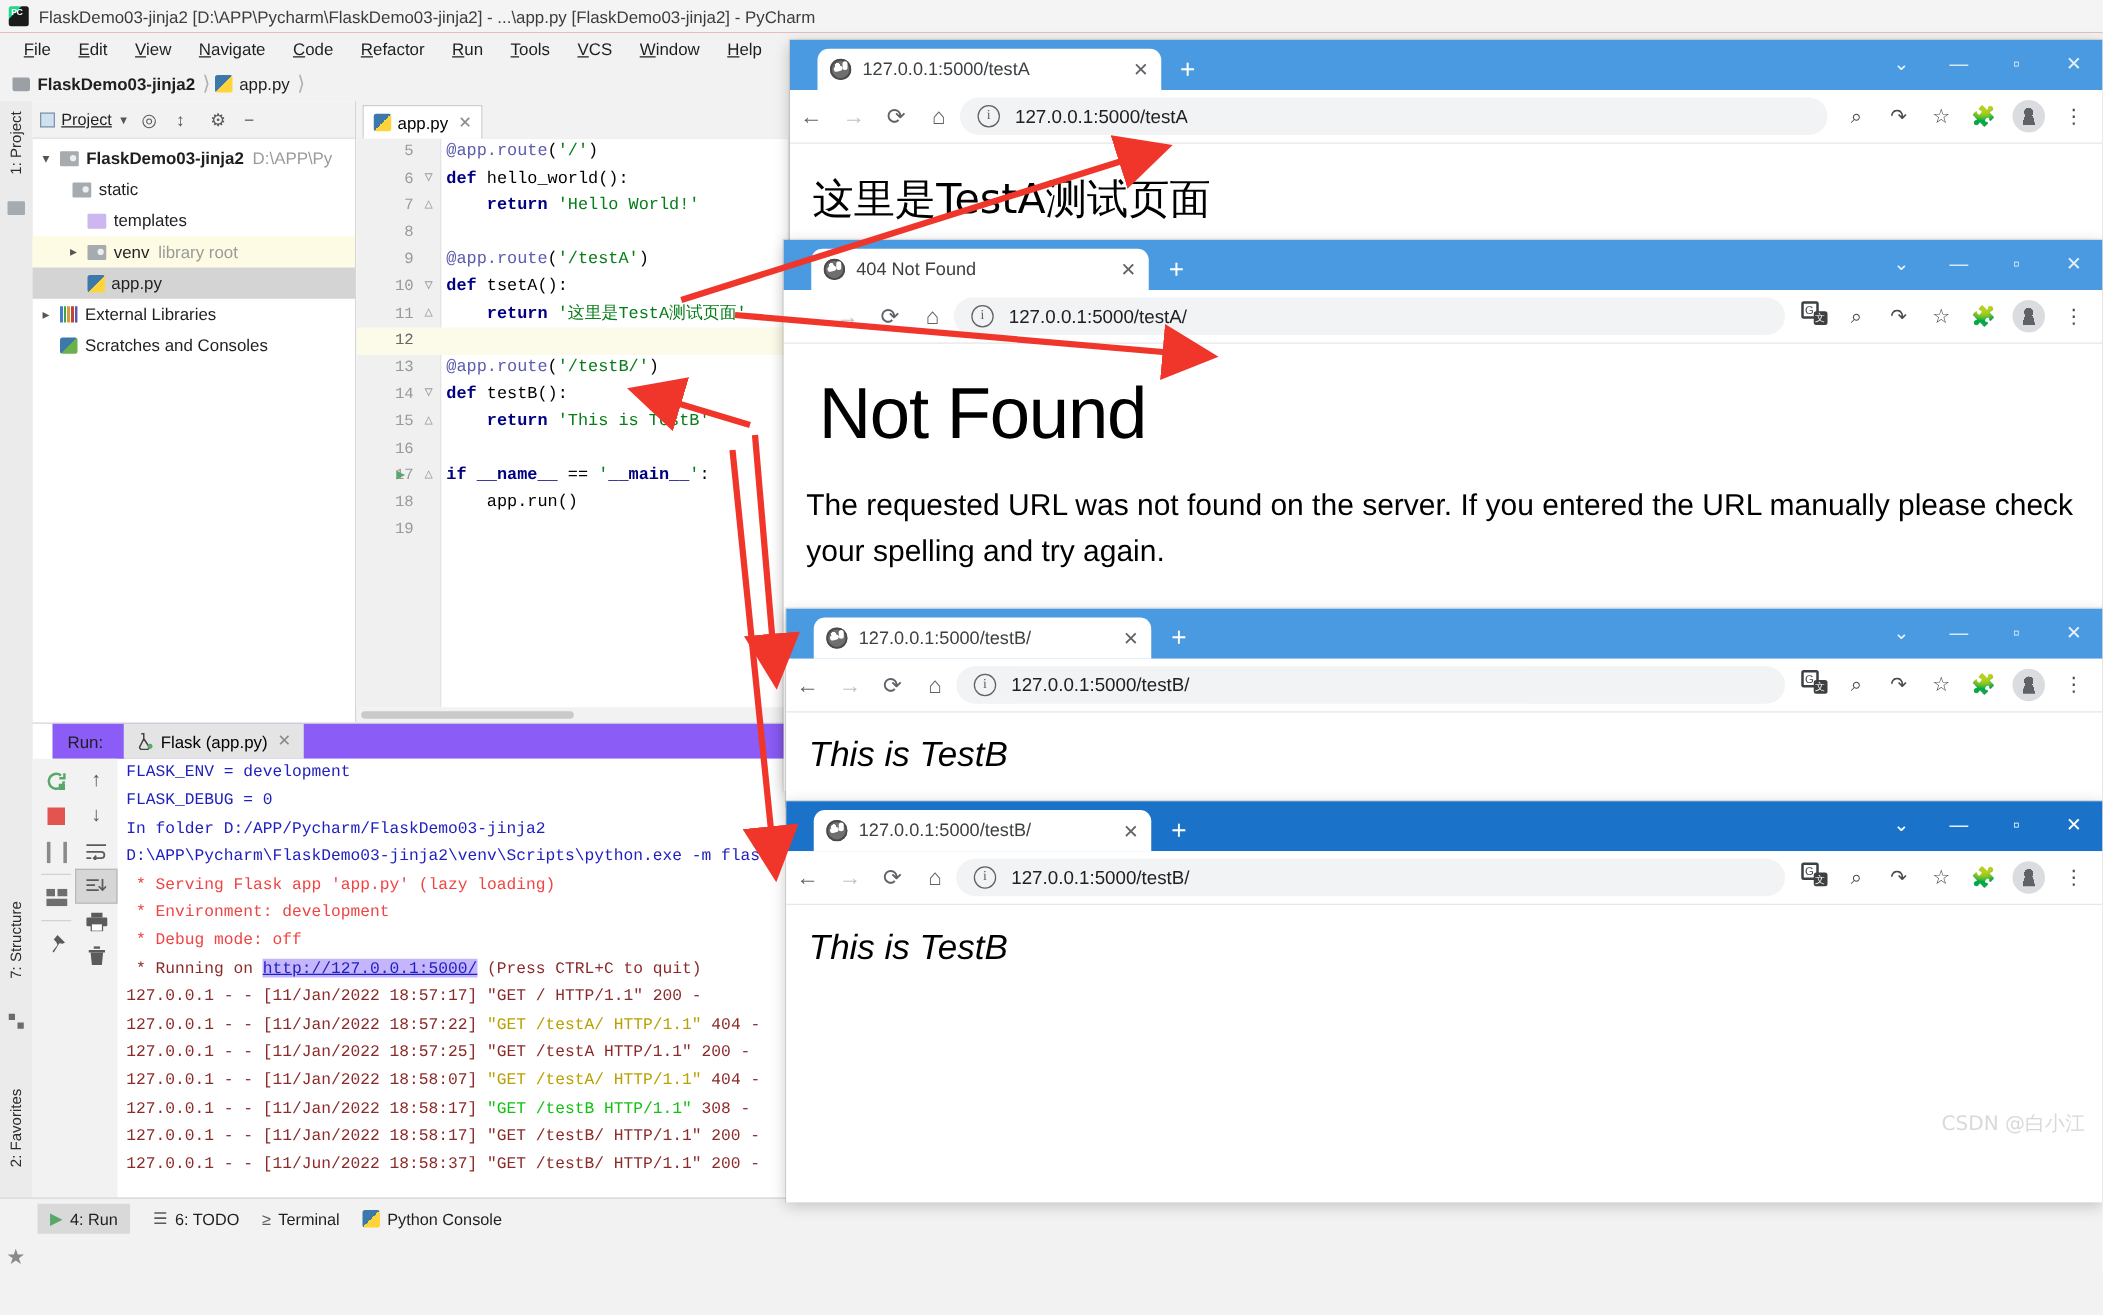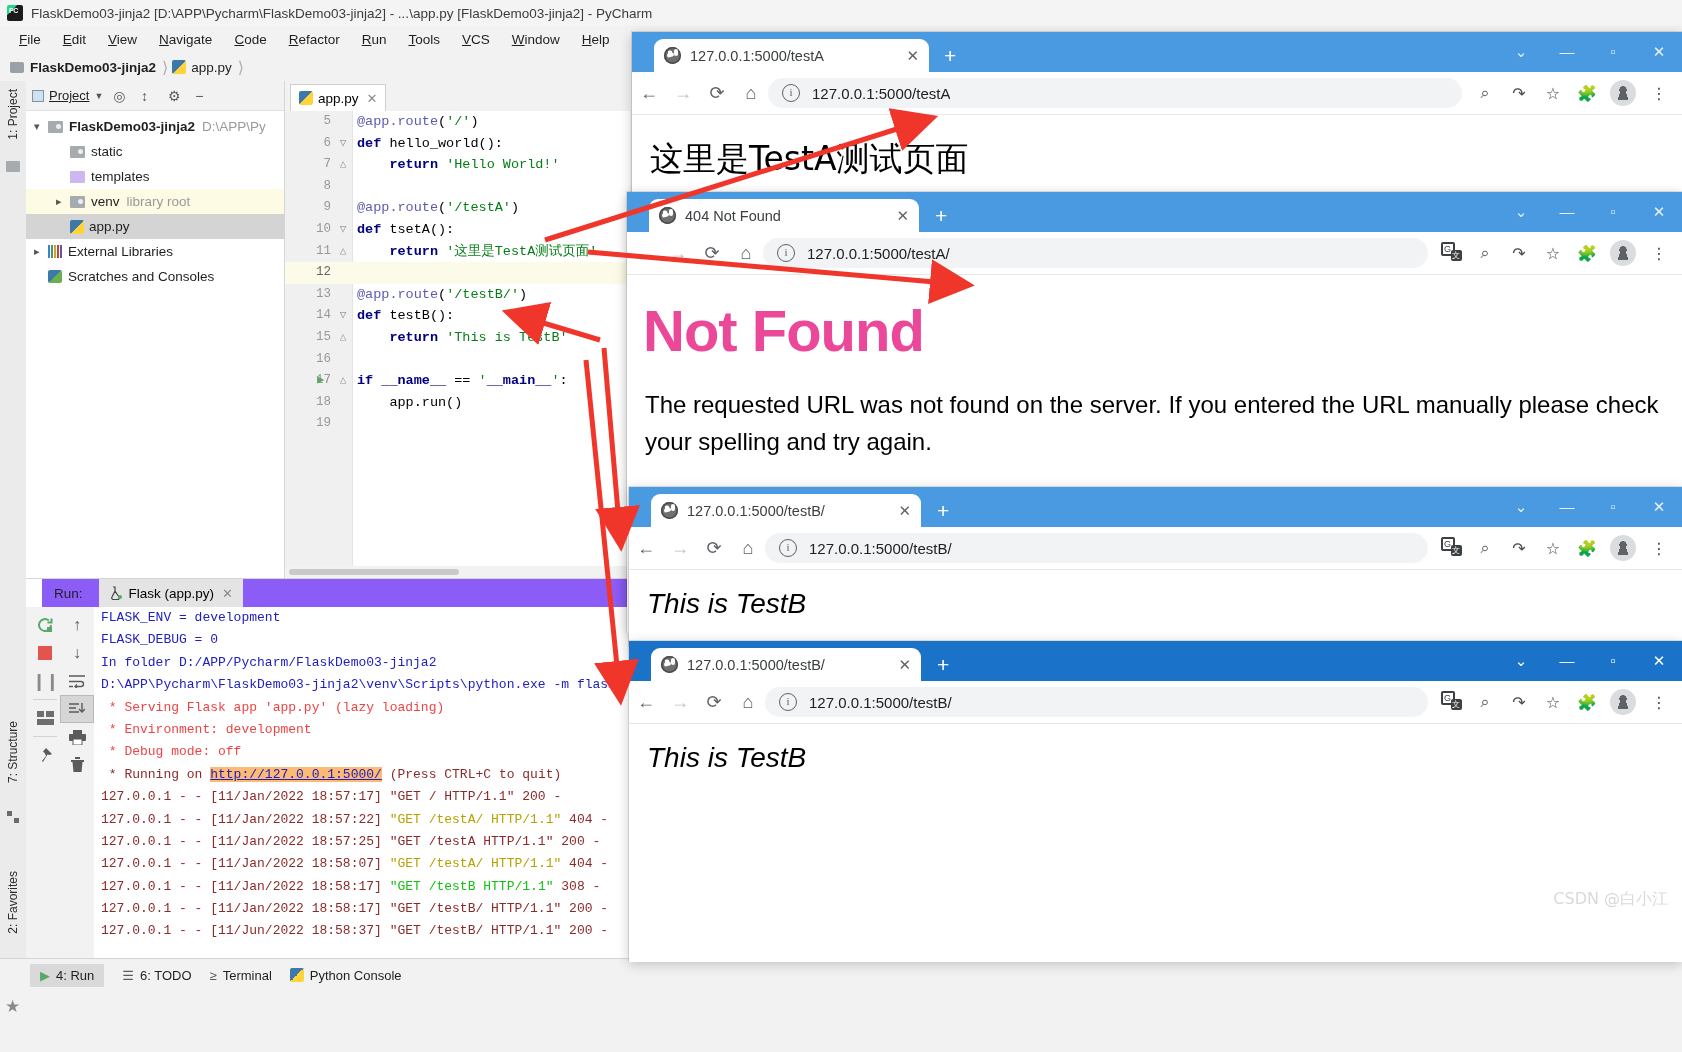--- a/index.html
+++ b/index.html
@@ -89,21 +89,21 @@
   .rt-col{position:absolute;top:4px;width:34px;}
   .rt-btn{width:34px;height:28px;display:flex;align-items:center;justify-content:center;}
   .console{position:absolute;left:75px;top:28px;width:535px;height:352px;background:#fff;overflow:hidden;
      font-family:"Liberation Mono","DejaVu Sans Mono",monospace;font-size:13px;}
   .cl{height:22.4px;line-height:22.4px;white-space:pre;}
   .c-blue{color:#2020c0;}
   .c-black{color:#ef4444;}
   .c-dark{color:#8c2a2a;}
   .c-olive{color:#b8a100;}
   .c-green{color:#13c113;}
-  .lnk{color:#2020c0;text-decoration:underline;background:#fdba74;}
+  .lnk{color:#2020c0;text-decoration:underline;background:#c4b5fd;}
 
   .statusbar{position:absolute;left:0;top:958px;width:1682px;height:32px;background:#f2f2f2;border-top:1px solid #d6d6d6;display:flex;align-items:center;}
   .sb-item{display:flex;align-items:center;font-size:13px;color:#1f1f1f;margin-left:18px;}
   .sb-item.active{background:#d9d9d9;padding:4px 10px;margin-left:30px;}
   .sb-ico{margin-right:6px;display:inline-block;}
 
   
   .brw{position:absolute;background:#fff;box-shadow:0 0 0 1px rgba(0,0,0,.10), 0 3px 12px rgba(0,0,0,.22);}
   .brw-top{height:40px;position:relative;}
   .brw-top.light{background:#4a9ae1;}
@@ -126,21 +126,21 @@
   .omni .info{width:16px;height:16px;border-radius:50%;border:1.6px solid #5f6368;color:#5f6368;font-size:11px;line-height:14px;text-align:center;margin-right:12px;flex:none;font-family:"Liberation Serif",serif;}
   .omni .url{font-size:15px;color:#202124;white-space:nowrap;overflow:hidden;}
   .bar-icos{display:flex;align-items:center;padding-right:6px;flex:none;}
   .bar-ico{width:34px;text-align:center;font-size:16px;color:#4a4a4a;}
   .avatar{width:26px;height:26px;border-radius:50%;background:#dadce0;display:flex;align-items:center;justify-content:center;margin:0 6px;}
   .avatar i{display:block;width:14px;height:14px;background:
      radial-gradient(circle at 50% 28%, #5f6368 0 30%, transparent 31%),
      radial-gradient(ellipse at 50% 105%, #5f6368 0 48%, transparent 49%);}
   .page{background:#fff;overflow:hidden;}
   .p-h1-cn{font-size:33px;color:#000;padding:22px 0 0 18px;font-family:"DejaVu Sans",sans-serif;}
-  .p-h1-big{font-size:58px;font-weight:bold;color:#ec4899;padding:22px 0 0 16px;letter-spacing:-1px;}
+  .p-h1-big{font-size:58px;font-weight:normal;color:#000000;padding:22px 0 0 28px;letter-spacing:-1px;}
   .p-body{font-size:24px;color:#000;padding:22px 18px 0 18px;line-height:1.55;}
   .p-h1-mid{font-size:28px;color:#000;padding:18px 0 0 18px;font-style:italic;}
 
   .translate-ico{width:21px;height:19px;position:relative;display:inline-block;}
   .translate-ico b{position:absolute;left:0;top:0;width:14px;height:14px;border:2px solid #3c4043;box-sizing:border-box;border-radius:2px;font-weight:normal;font-size:9px;text-align:center;line-height:10px;color:#3c4043;}
   .translate-ico s{position:absolute;right:0;bottom:0;width:11px;height:11px;background:#3c4043;border-radius:2px;text-decoration:none;color:#fff;font-size:8px;text-align:center;line-height:11px;}
 
   .watermark{position:absolute;right:14px;bottom:52px;font-size:16px;color:#d9d9d9;font-family:"DejaVu Sans",sans-serif;}
 
   svg.ico{display:block;}
@@ -199,21 +199,21 @@
       <span class="ticon" style="margin-left:12px;">⚙</span>
       <span class="ticon">−</span>
     </div>
     <div class="tree" id="tree">
         <div class="trow" style="padding-left: 8px;">
           <span class="arrow">▾</span>
           <span class="folder"></span>
           <span class="tname b">FlaskDemo03-jinja2</span>
           <span class="tdim">D:\APP\Py</span>
         </div>
-        <div class="trow" style="padding-left: 30px;">
+        <div class="trow" style="padding-left: 18px;">
           <span class="arrow"></span>
           <span class="folder"></span>
           <span class="tname">static</span>
         </div>
         <div class="trow" style="padding-left: 30px;">
           <span class="arrow"></span>
           <span class="folder purple"></span>
           <span class="tname">templates</span>
         </div>
         <div class="trow hl" style="padding-left: 30px;">

